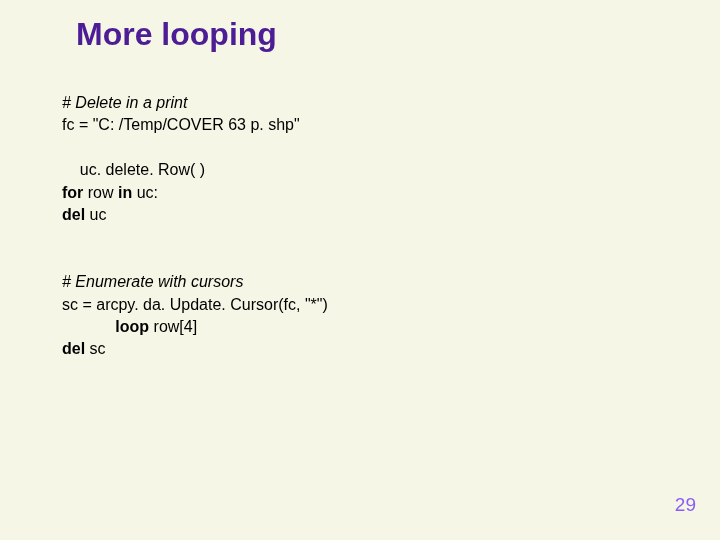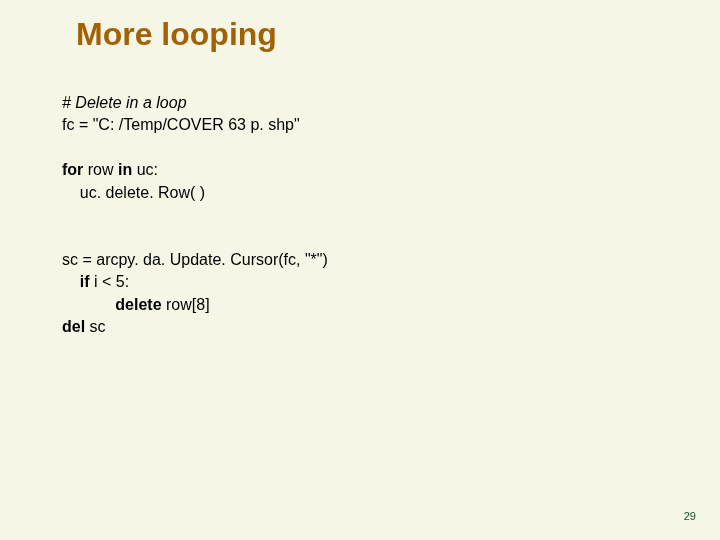--- a/index.html
+++ b/index.html
@@ -8,49 +8,50 @@
     background:#f6f6e6;
     font-family:Arial,Helvetica,sans-serif;
     position:relative;
     box-sizing:border-box;
   }
   .title{
     position:absolute;
     left:76px;top:16px;
     font-size:32px;
     font-weight:bold;
-    color:#a16207;
+    color:#4c1d95;
   }
   .content{
     position:absolute;
     left:62px;top:92px;
     font-size:16px;
     line-height:1.4;
     color:#000;
   }
   .content .line{white-space:pre}
   .italic{font-style:italic}
   .bold{font-weight:bold}
   .pagenum{
     position:absolute;
-    right:24px;bottom:18px;
-    font-size:11px;
-    color:#14532d;
+    right:24px;bottom:24px;
+    font-size:19px;
+    color:#8b5cf6;
   }
 </style>
 </head>
 <body>
 
 <div class="title">More looping</div>
 <div class="content" id="content">
-    <div class="line italic"># Delete in a loop</div>
+    <div class="line italic"># Delete in a print</div>
     <div class="line">fc = "C: /Temp/COVER 63 p. shp"</div>
     <div class="line">&nbsp;</div>
+    <div class="line">    uc. delete. Row( )</div>
     <div class="line"><span class="bold">for </span><span>row </span><span class="bold">in </span><span>uc:</span></div>
-    <div class="line">    uc. delete. Row( )</div>
+    <div class="line"><span class="bold">del </span><span>uc</span></div>
     <div class="line">&nbsp;</div>
     <div class="line">&nbsp;</div>
+    <div class="line italic"># Enumerate with cursors</div>
     <div class="line">sc = arcpy. da. Update. Cursor(fc, "*")</div>
-    <div class="line"><span>    </span><span class="bold">if </span><span>i &lt; 5:</span></div>
-    <div class="line"><span>            </span><span class="bold">delete </span><span>row[8]</span></div>
+    <div class="line"><span>            </span><span class="bold">loop </span><span>row[4]</span></div>
     <div class="line"><span class="bold">del </span><span>sc</span></div>
   </div>
 <div class="pagenum">29</div>
 
 </body></html>

